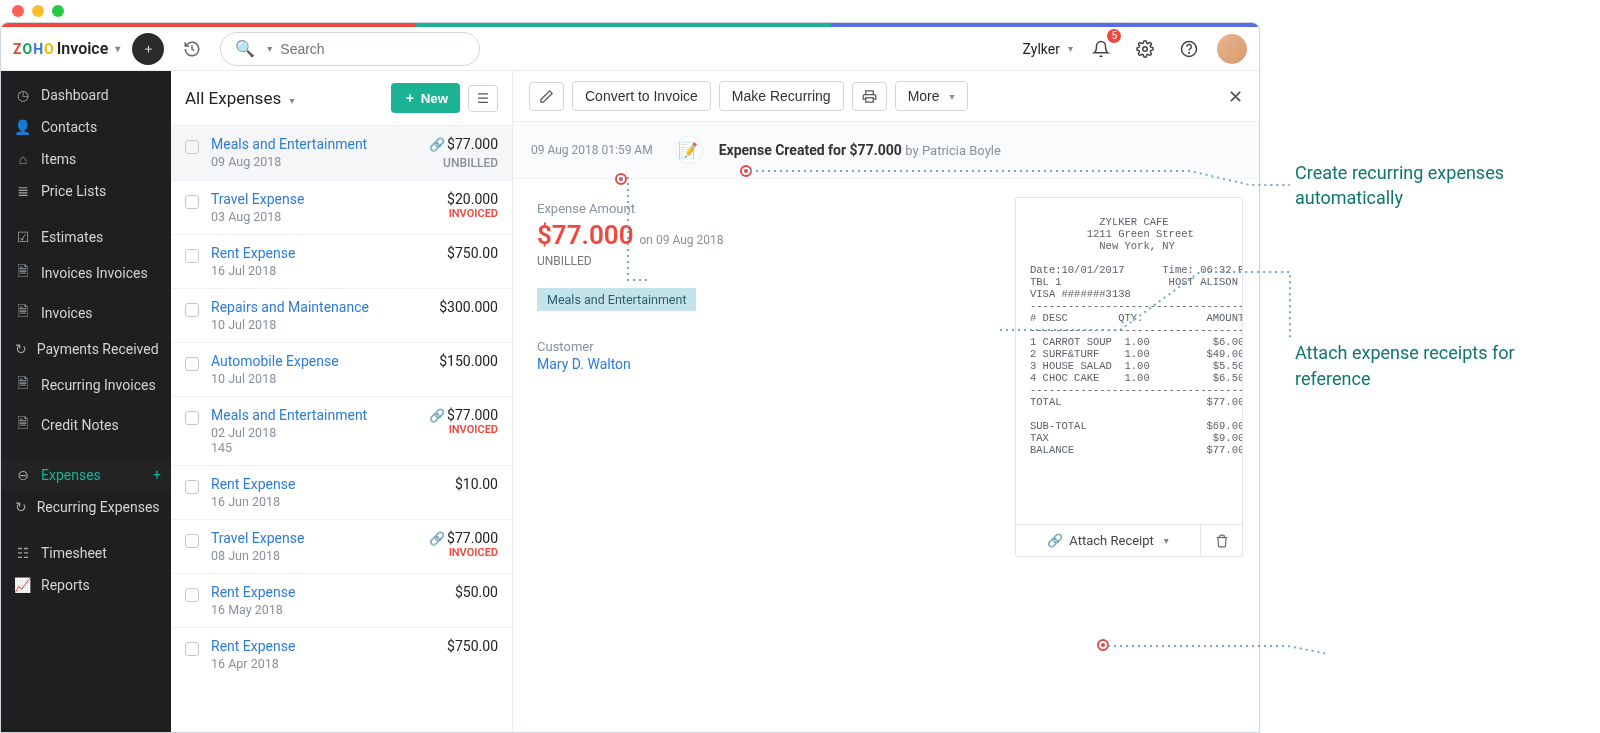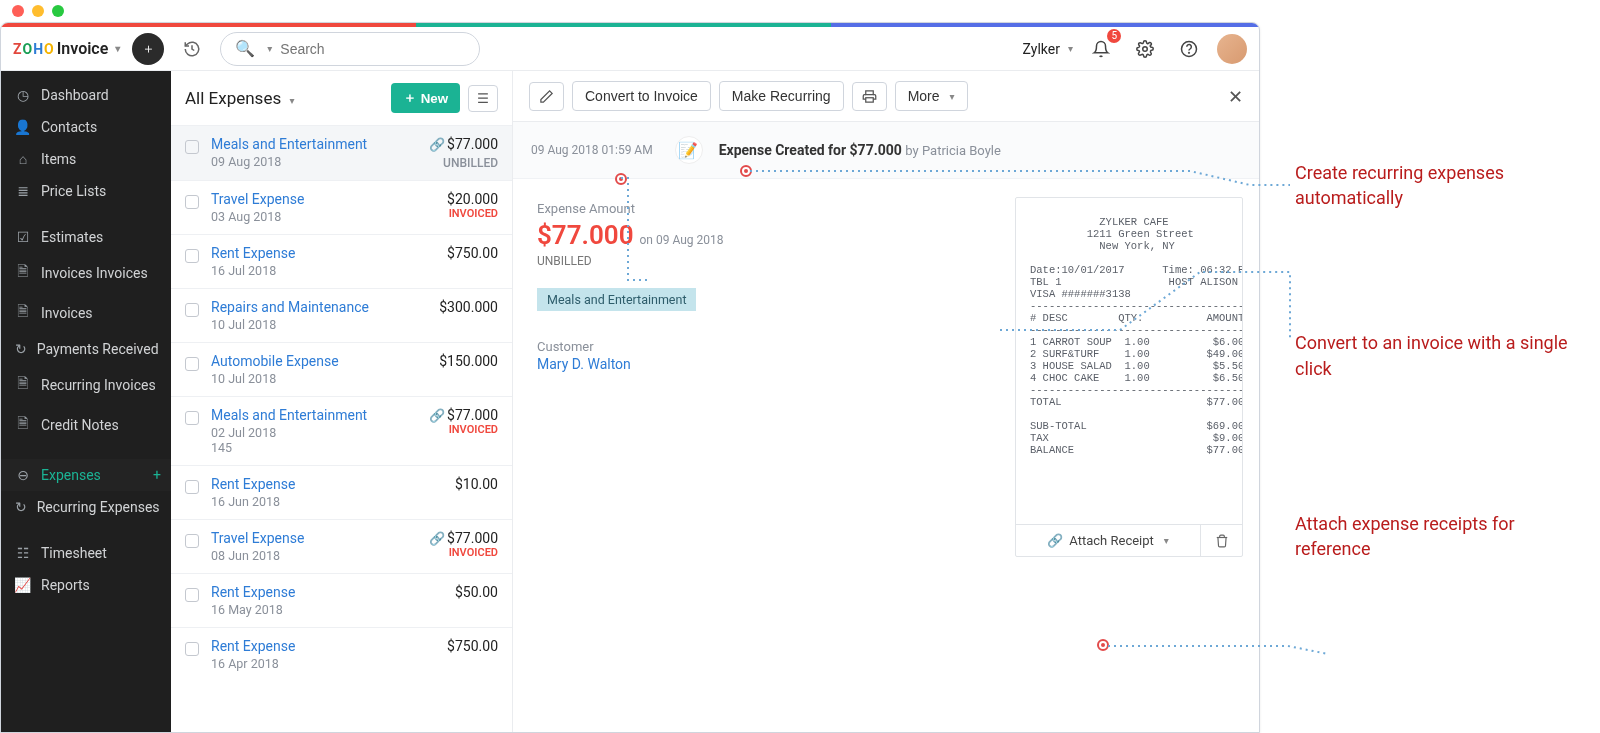--- a/index.html
+++ b/index.html
@@ -71,21 +71,21 @@
 .tag{background:#c4e4ec;color:#2e5d6b;font-size:12.5px;padding:4px 10px;display:inline-block;margin-top:20px;}
 .cust-l{color:#8a909a;font-size:13px;margin-top:28px;}
 .cust-n{color:#2e7cd6;font-size:14px;margin-top:2px;}
 .detright{width:244px;padding:18px 16px 18px 0;}
 .receipt{border:1px solid #e1e4e8;border-radius:2px;display:flex;flex-direction:column;height:360px;}
 .receipt-body{flex:1;padding:18px 14px;font-family:"Courier New",monospace;font-size:10.5px;color:#5a5f68;white-space:pre;overflow:hidden;}
 .receipt-foot{border-top:1px solid #e1e4e8;display:flex;}
 .rf-btn{flex:1;padding:8px;text-align:center;font-size:13px;color:#444;cursor:pointer;display:flex;align-items:center;justify-content:center;gap:6px;}
 .rf-trash{width:42px;border-left:1px solid #e1e4e8;display:flex;align-items:center;justify-content:center;color:#666;cursor:pointer;}
 
-.annots{position:absolute;left:1295px;top:160px;color:#b91c1c;font-size:18px;line-height:1.4;width:280px;}
+.annots{position:absolute;left:1295px;top:160px;color:#0f766e;font-size:18px;line-height:1.4;width:280px;}
 .annot{margin-bottom:120px;}
 .dot{position:absolute;width:12px;height:12px;border:2px solid #e24b4b;border-radius:50%;background:#fff;}
 .dot::after{content:"";position:absolute;inset:2px;background:#e24b4b;border-radius:50%;}
 svg.conn{position:absolute;pointer-events:none;}
 </style>
 </head>
 <body>
 
 <div class="app-chrome">
   <div class="traffic-light tl-red"></div>
@@ -425,21 +425,20 @@
             </div>
           </div>
         </div>
       </div>
     </div>
   </div>
 </div>
 
 <div class="annots">
   <div class="annot">Create recurring expenses automatically</div>
-  <div class="annot">Convert to an invoice with a single click</div>
   <div class="annot" style="margin-top:130px">Attach expense receipts for reference</div>
 </div>
 
 <div class="dot" style="left:615px;top:173px"></div>
 <div class="dot" style="left:740px;top:165px"></div>
 <div class="dot" style="left:1097px;top:639px"></div>
 
 <svg class="conn" style="left:621px;top:170px" width="670" height="160">
     <polyline points="0,8 7,8 7,110 30,110" fill="none" stroke="#6da8d6" stroke-width="2" stroke-dasharray="2 4"></polyline>
   </svg>

